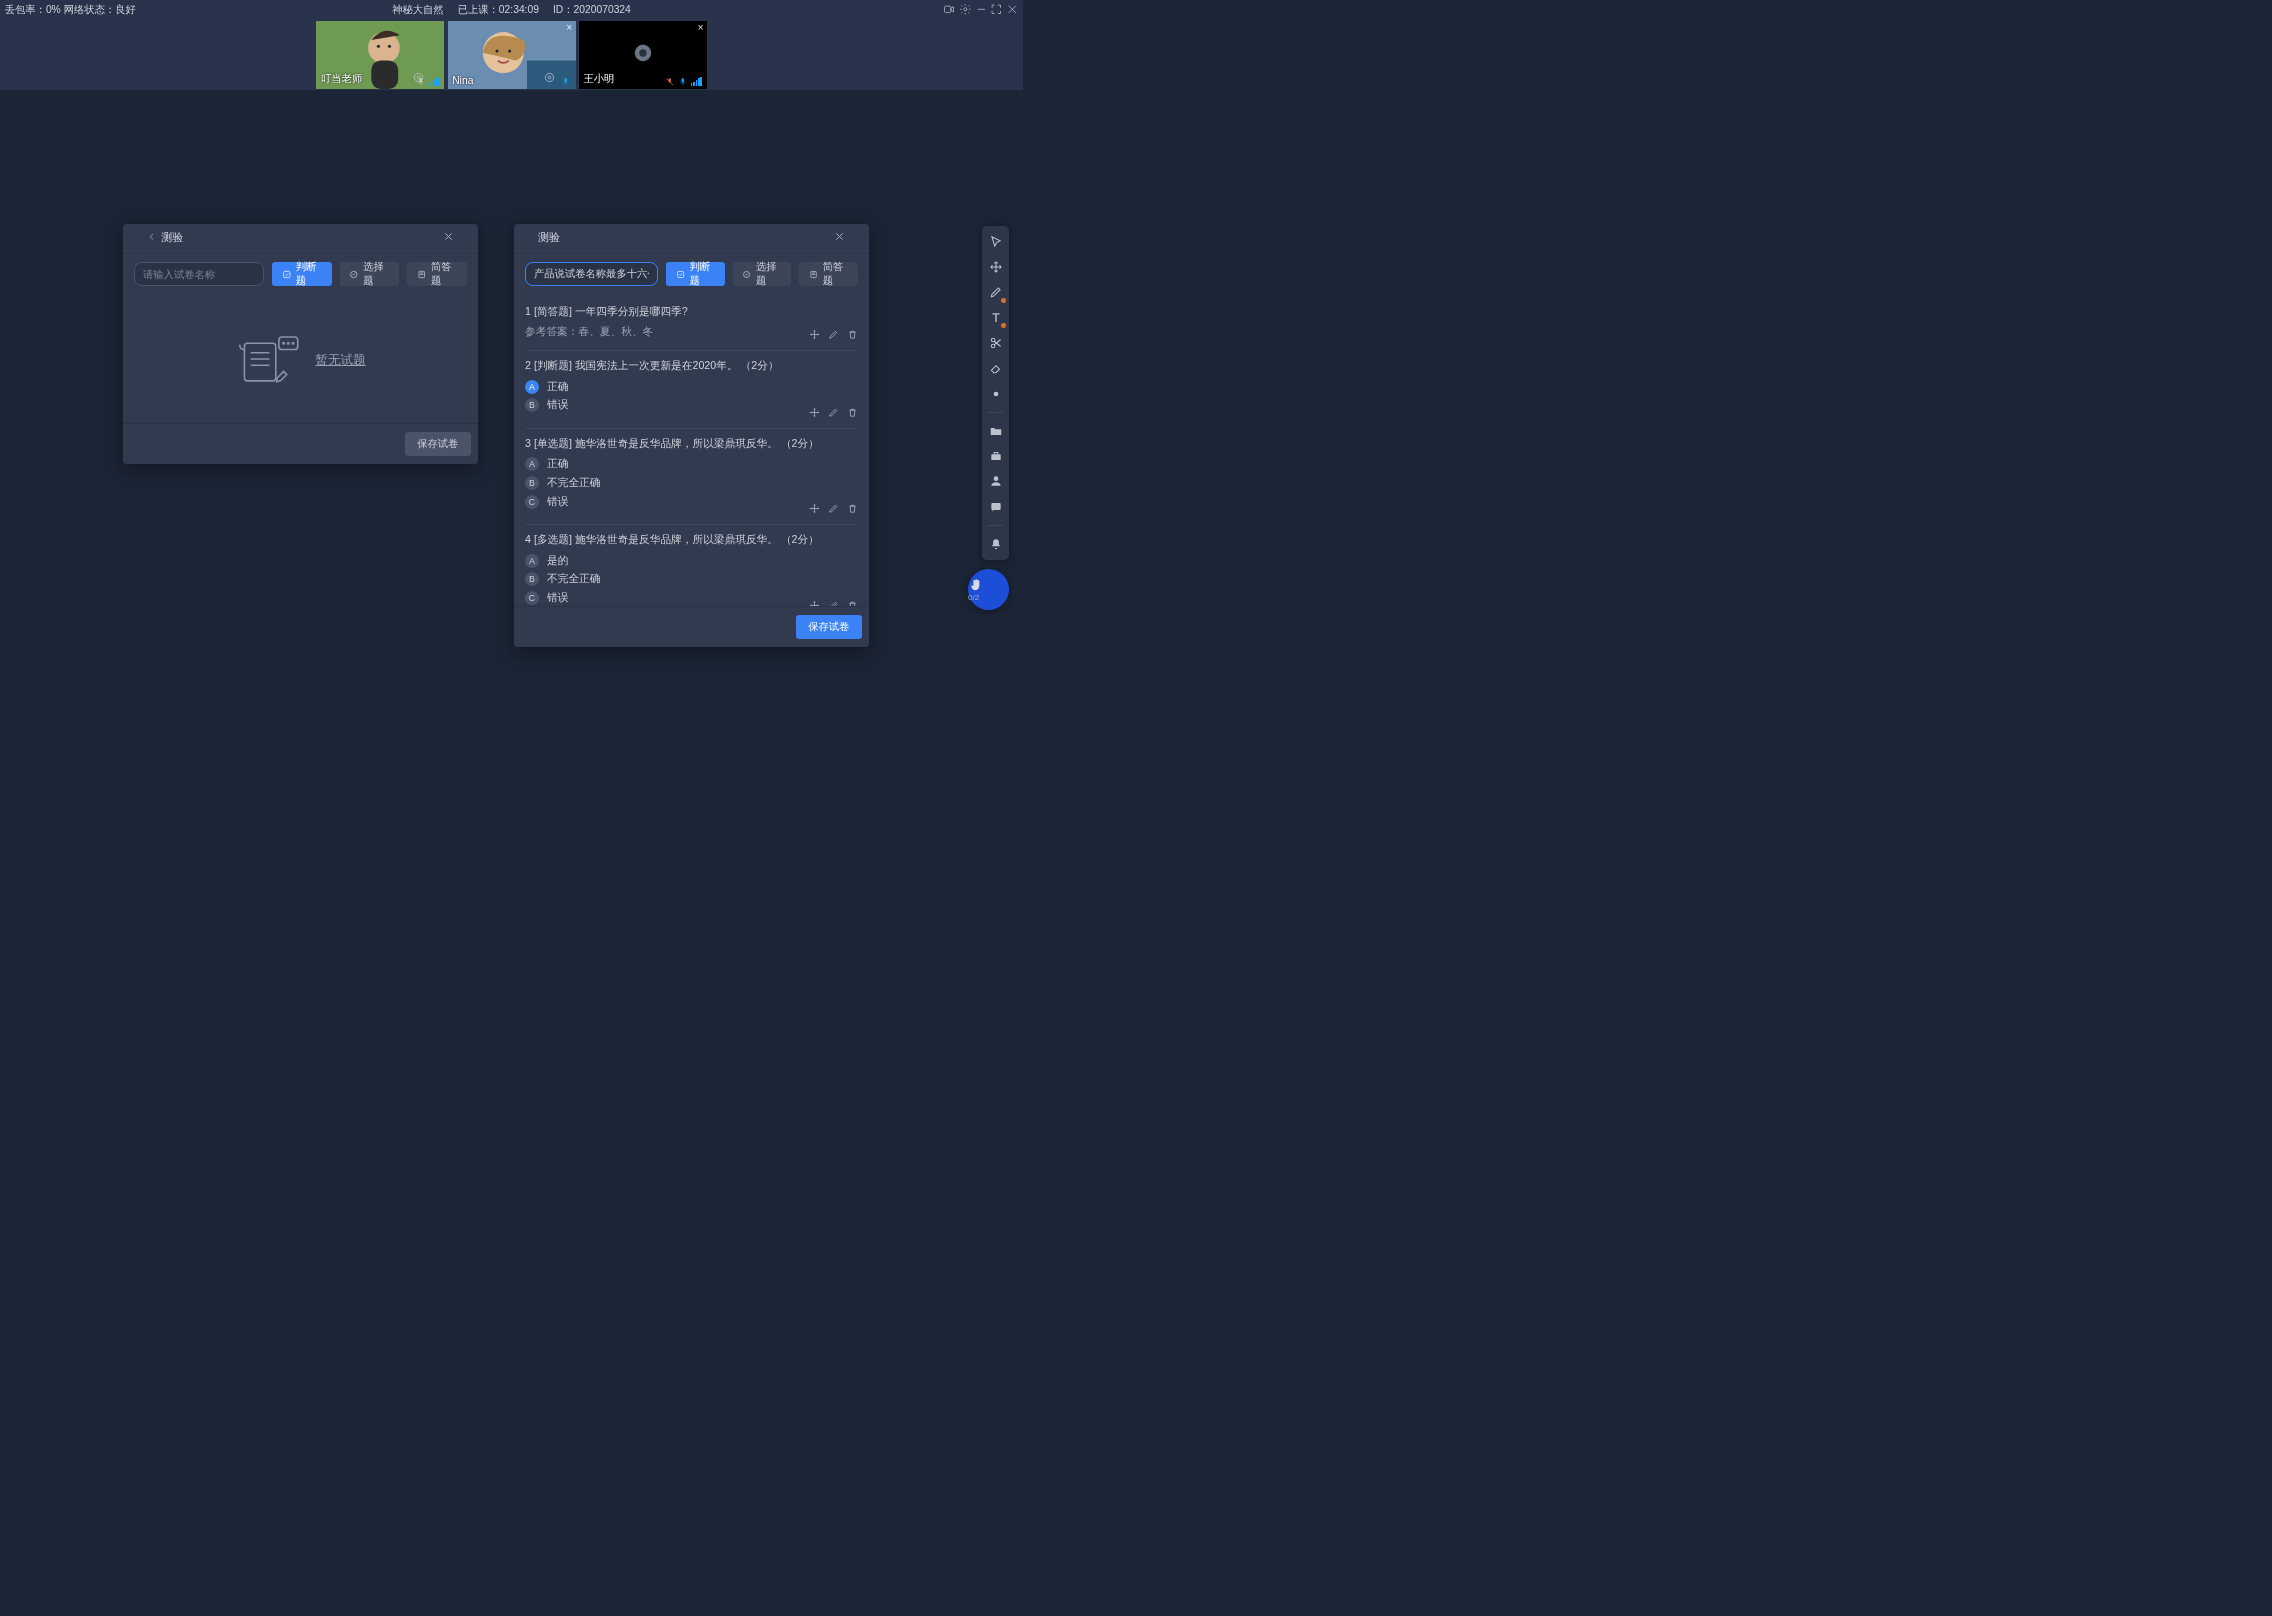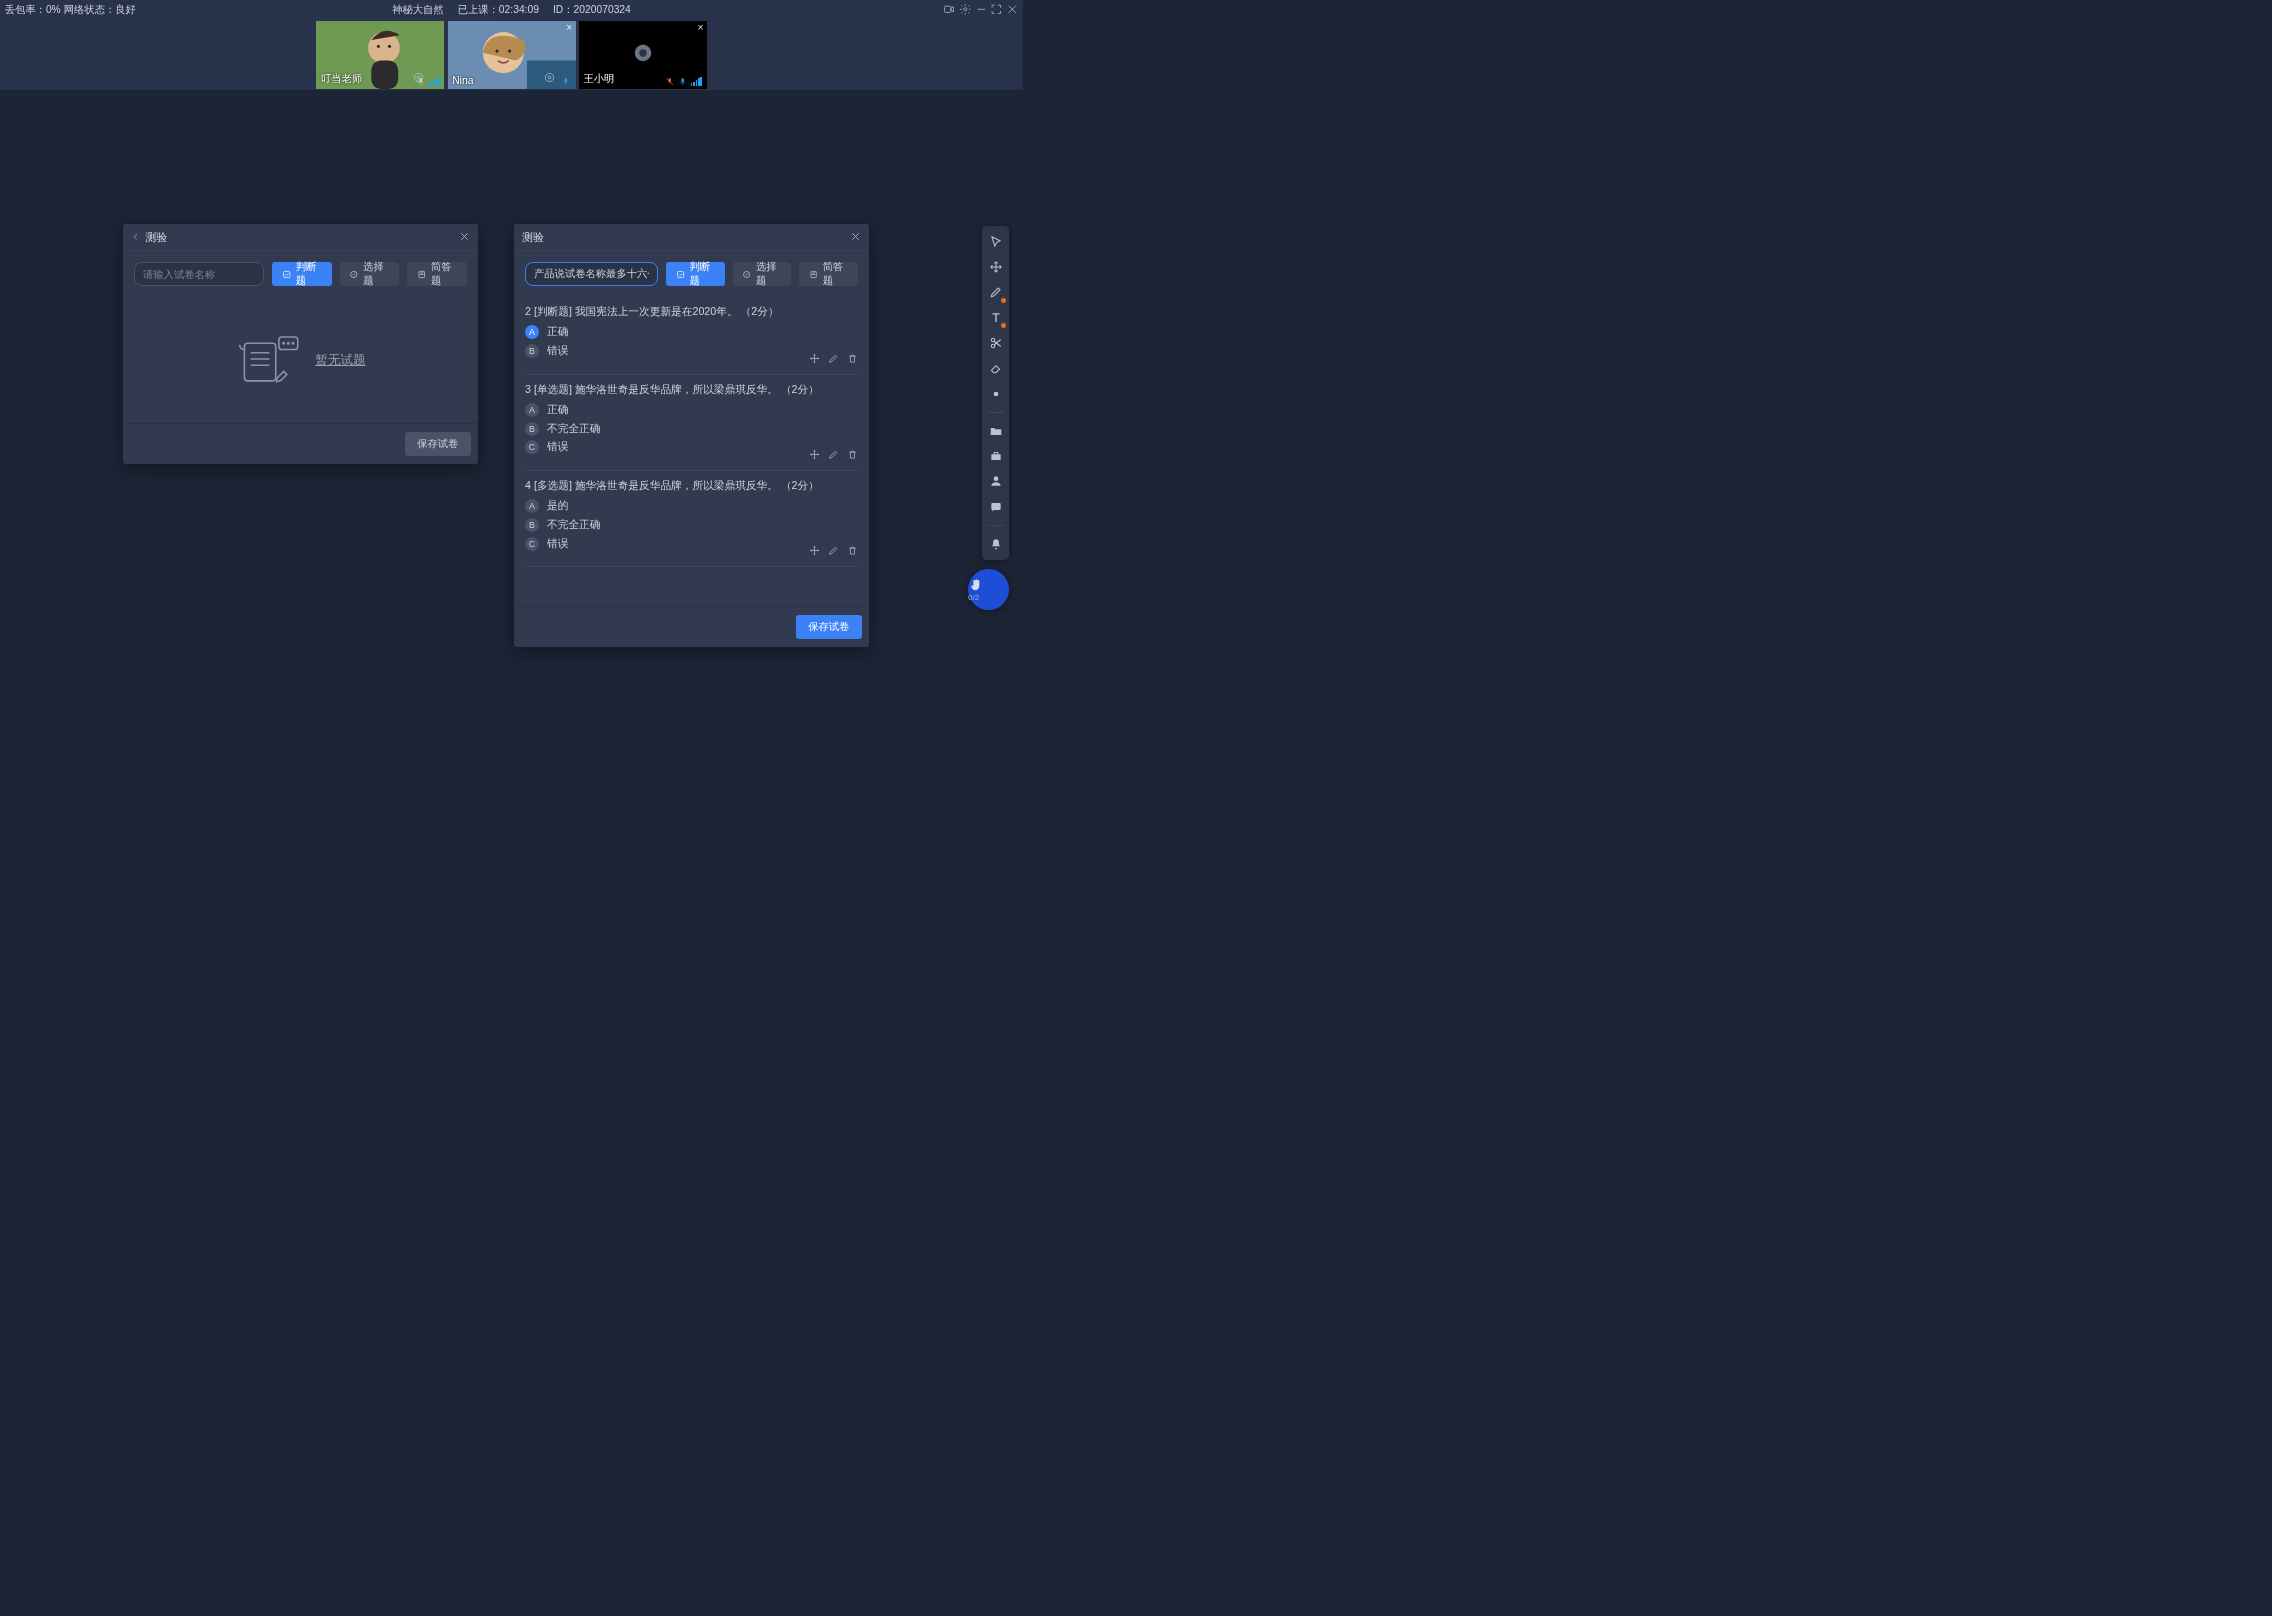--- a/index.html
+++ b/index.html
@@ -28,21 +28,21 @@
 .vtile.off .camoff{position:absolute;left:50%;top:32%;transform:translateX(-50%);}
 .vtile.off .camoff svg{width:22px;height:22px;fill:#6b7585;}
 .targetbadge{position:absolute;bottom:2.4px;right:20.5px;}
 .targetbadge svg{width:11px;height:11px;stroke:#cfd3dc;fill:none;stroke-width:1.4;}
 
 
 .canvas { position:absolute; top:90px; left:0; right:0; bottom:0; background:#1c2536; }
 
 
 .panel { position:absolute; background:#313a4f; border-radius:3.2px; box-shadow:0 4.7px 19px rgba(0,0,0,.4); display:flex; flex-direction:column; }
-.panel-head { height:27px; display:flex; align-items:center; justify-content:space-between; padding:0 8px; font-size:11px; color:#d7dbe5; border-bottom:0.8px solid rgba(255,255,255,.04); }
+.panel-head { height:27px; display:flex; align-items:center; justify-content:space-between; padding:0 24px; font-size:11px; color:#d7dbe5; border-bottom:0.8px solid rgba(255,255,255,.04); }
 .panel-head .left { display:flex; align-items:center; gap:4.7px; }
 .panel-head .back svg{width:9.5px;height:9.5px;stroke:#aab1c2;fill:none;stroke-width:2;}
 .panel-head .closex svg{width:11px;height:11px;stroke:#aab1c2;fill:none;stroke-width:2;}
 .panel-body { flex:1; padding:11px; overflow-y:auto; }
 .panel-body::-webkit-scrollbar{width:4.7px;} .panel-body::-webkit-scrollbar-thumb{background:#4a5368;border-radius:2.4px;}
 .panel-foot { padding:8px 7px; display:flex; justify-content:flex-end; border-top:0.8px solid rgba(0,0,0,.12); }
 
 
 .ctrls { display:flex; gap:8px; margin-bottom:11px; align-items:center; }
 .txtin { flex:0 0 auto; height:24px; background:#2a3346; border:0.8px solid #49536a; border-radius:8px; color:#cfd3dc; padding:0 8px; font-size:10.3px; width:130px; }
@@ -299,20 +299,35 @@
       <span class="pill ghost">
           <svg viewBox="0 0 24 24">
             <rect x="5" y="4" width="14" height="16" rx="2"></rect>
             <path d="M8 8h8M8 12h8"></path>
           </svg>
           <span>简答题</span>
         </span>
     </div>
     <div id="qlist">
         <div class="q">
+          <div class="qtitle">1 [简答题] 一年四季分别是哪四季?</div>
+          <div class="ref">参考答案：春、夏、秋、冬</div>
+          <div class="qactions">
+  <span class="drag"><svg viewBox="0 0 24 24">
+                <path d="M12 3v18M3 12h18M12 3l-2 2M12 3l2 2M12 21l-2-2M12 21l2-2M3 12l2-2M3 12l2 2M21 12l-2-2M21 12l-2 2"></path>
+              </svg></span>
+  <span><svg viewBox="0 0 24 24">
+                <path d="M4 20l4-1 11-11-3-3L5 16z"></path>
+              </svg></span>
+  <span><svg viewBox="0 0 24 24">
+                <path d="M5 7h14M9 7V5h6v2M7 7l1 13h8l1-13"></path>
+              </svg></span>
+          </div>
+        </div>
+        <div class="q">
           <div class="qtitle">2 [判断题] 我国宪法上一次更新是在2020年。 （2分）</div>
           <div class="opt">
             <span class="optlabel sel">A</span>
             <span>正确</span>
           </div>
           <div class="opt">
             <span class="optlabel">B</span>
             <span>错误</span>
           </div>
           <div class="qactions">

